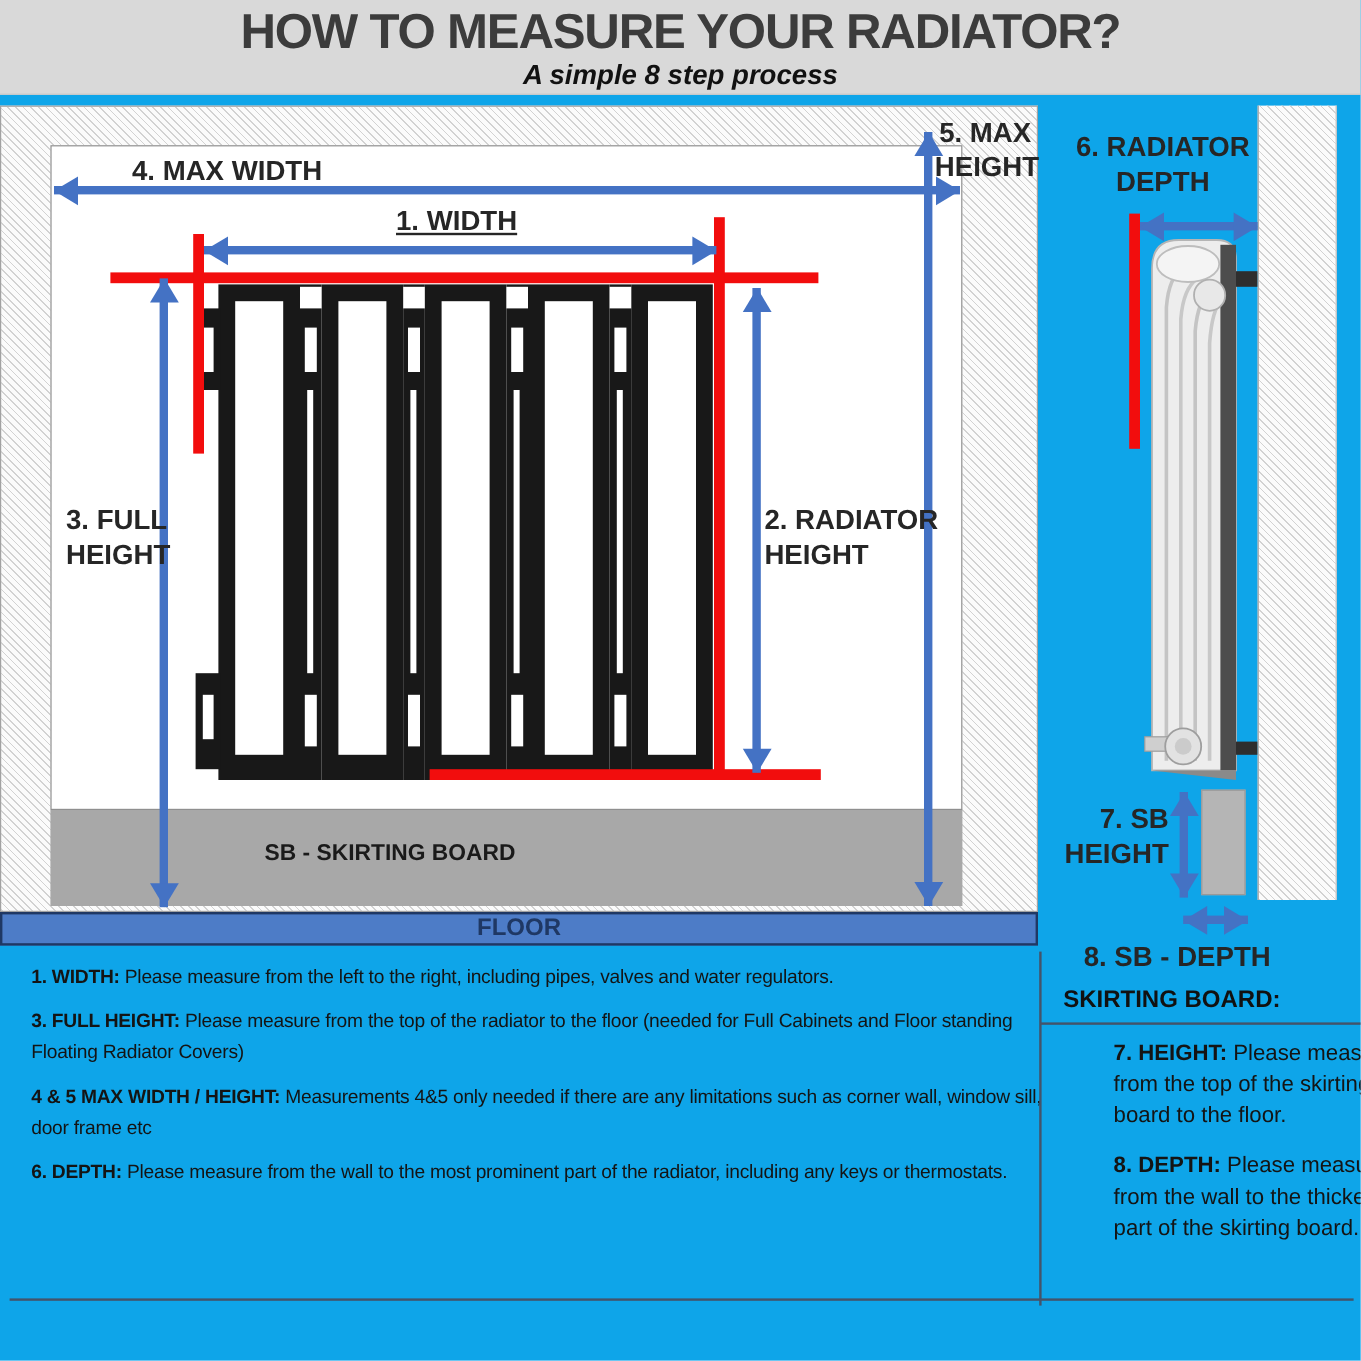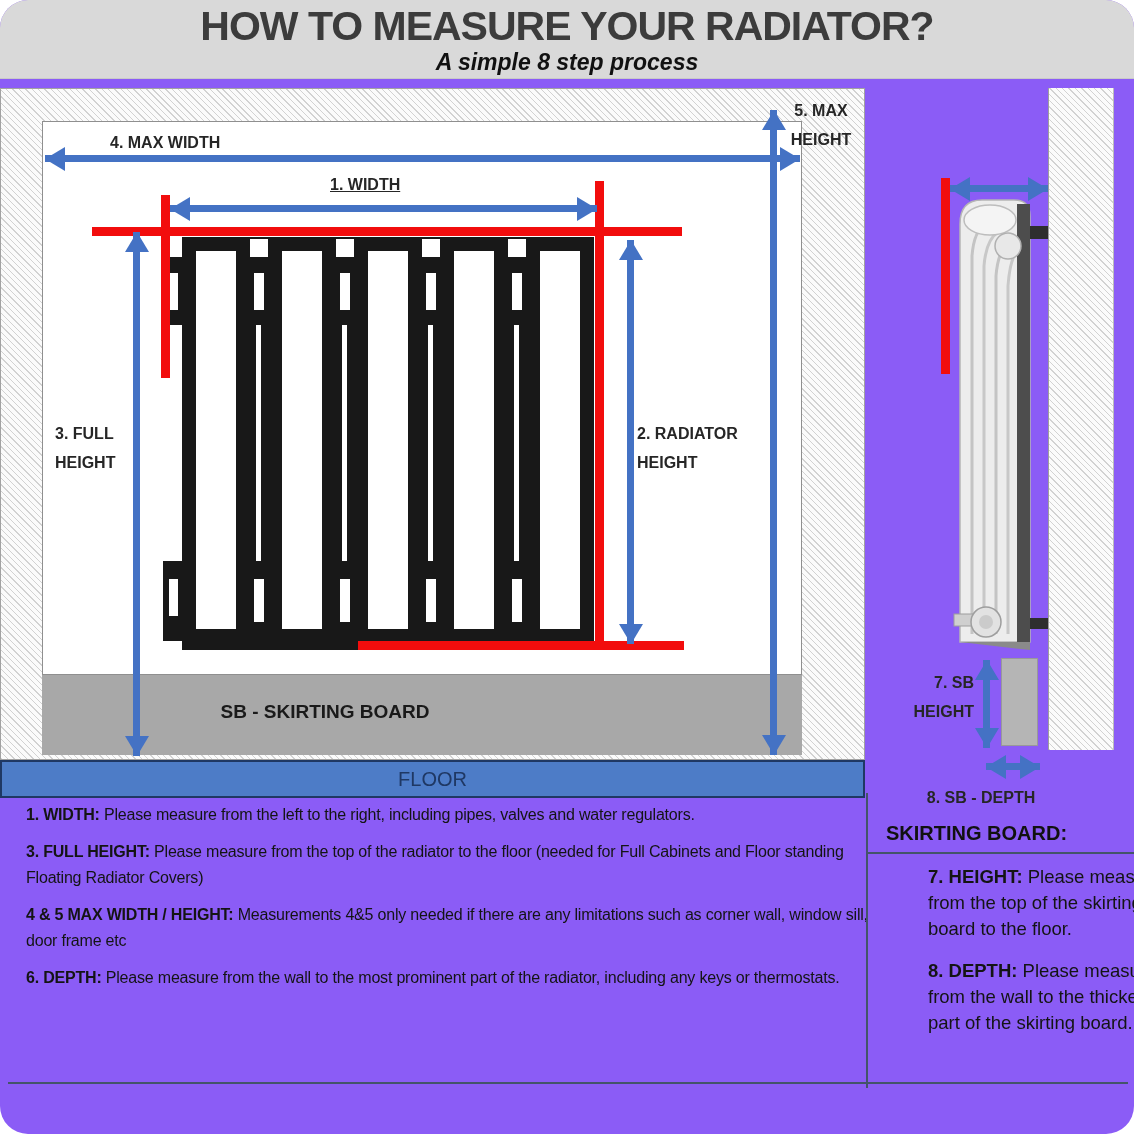--- a/index.html
+++ b/index.html
@@ -1,17 +1,17 @@
 <!DOCTYPE html>
 <html style="--arrow-blue: #4472c4; --marker-red: #f20d0d; --floor-fill: #4d7cc7; --floor-border: #1f3864; --skirting-gray: #a8a8a8; --header-gray: #d9d9d9; --radiator-black: #181818; --divider-navy: #44546a;"><head>
 <meta charset="utf-8">
 <style>
   html,body{margin:0;padding:0;background:#fff;}
-  .page{position:relative;width:1134px;height:1134px;background:#8b5cf6;
-        font-family:"Liberation Sans",sans-serif;overflow:hidden;border-radius:28px;}
+  .page{position:relative;width:1134px;height:1134px;background:#0ea5e9;
+        font-family:"Liberation Sans",sans-serif;overflow:hidden;}
 
   
   #hdr{position:absolute;left:0;top:0;width:1134px;height:78px;
        background:var(--header-gray);border-bottom:1px solid #c9c9c9;text-align:center;}
   #hdr h1{margin:3px 0 0;font-size:41px;line-height:46px;letter-spacing:-1px;
           color:#3c3c3c;font-weight:700;}
   #hdr h2{margin:0;font-size:23px;line-height:26px;font-style:italic;font-weight:700;color:#111;}
 
   
   .hatch{background-color:#fbfbfb;
@@ -20,24 +20,24 @@
 
   
   #front{position:absolute;left:0;top:88px;width:865px;height:672px;
          border:1px solid #a2a2a2;box-sizing:border-box;}
   #room{position:absolute;left:42px;top:121px;width:760px;height:554px;
         background:#fff;border:1px solid #8f8f8f;box-sizing:border-box;}
   #skirt{position:absolute;left:42px;top:675px;width:760px;height:80px;
          background:var(--skirting-gray);}
   #skirt-label{position:absolute;left:150px;top:701px;width:350px;text-align:center;
                font-weight:700;font-size:19px;color:#1a1a1a;}
-  #floor{position:absolute;left:0;top:760px;width:865px;height:38px;
+  #floor{position:absolute;left:0;top:760px;width:865px;height:28px;
          background:var(--floor-fill);border:2px solid var(--floor-border);box-sizing:border-box;
-         display:flex;align-items:center;justify-content:center;
-         font-weight:400;font-size:20px;color:var(--floor-border);}
+         display:flex;align-items:flex-start;justify-content:center;
+         font-weight:700;font-size:20px;color:var(--floor-border);}
 
   
   .redline{position:absolute;background:var(--marker-red);}
   #red-top{left:92px;top:227px;width:590px;height:9px;}
   #red-left{left:161px;top:195px;width:9px;height:183px;}
   #red-right{left:595px;top:181px;width:9px;height:469px;}
   #red-bottom{left:358px;top:641px;width:326px;height:9px;}
   #red-depth{left:941px;top:178px;width:9px;height:196px;}
 
   
@@ -59,21 +59,21 @@
   #ar-maxw{left:45px;top:155px;width:755px;}
   #ar-w{left:170px;top:205px;width:427px;}
   #ar-maxh{left:770px;top:110px;height:645px;}
   #ar-fullh{left:133px;top:232px;height:524px;}
   #ar-radh{left:627px;top:240px;height:404px;}
   #ar-depth{left:950px;top:185px;width:98px;}
   #ar-sbh{left:983px;top:660px;height:88px;}
   #ar-sbd{left:986px;top:763px;width:54px;}
 
   
-  .dlabel{position:absolute;font-weight:700;font-size:16px;color:#262626;
+  .dlabel{position:absolute;font-weight:700;font-size:23px;color:#262626;
           line-height:29px;white-space:nowrap;}
   #lb-maxw{left:110px;top:128px;}
   #lb-w{left:330px;top:170px;text-decoration:underline;}
   #lb-maxh{left:779px;top:96px;width:84px;text-align:center;}
   #lb-fullh{left:55px;top:419px;}
   #lb-radh{left:637px;top:419px;}
   #lb-depth{left:893px;top:108px;width:152px;text-align:center;}
   #lb-sbh{left:872px;top:668px;width:102px;text-align:right;}
   #lb-sbd{left:898px;top:783px;width:166px;text-align:center;}
 
@@ -182,20 +182,24 @@
   <div id="lb-radh" class="dlabel">
     <span>2. RADIATOR</span><br>
     <span>HEIGHT</span>
   </div>
 
   <div id="floor">
     <span>FLOOR</span>
   </div>
 
   <div id="wall-side" class="hatch"></div>
+  <div id="lb-depth" class="dlabel">
+    <span>6. RADIATOR</span><br>
+    <span>DEPTH</span>
+  </div>
   <div id="red-depth" class="redline"></div>
   <div id="ar-depth" class="arrow ah"></div>
 
   <svg id="rad-side" viewBox="0 0 96 464">
     <path d="M8,30 Q8,6 30,6 L62,6 Q78,6 78,22 L78,448 L8,448 Z" fill="#ededed" stroke="#b5b5b5" stroke-width="1.5"></path>
     <rect x="65" y="10" width="13" height="438" fill="#4d4d4d"></rect>
     <path d="M20,440 L20,62 Q22,36 34,30" stroke="#c4c4c4" stroke-width="3" fill="none"></path>
     <path d="M32,440 L32,72 Q34,46 46,38" stroke="#c8c8c8" stroke-width="3" fill="none"></path>
     <path d="M44,440 L44,82 Q46,56 58,46" stroke="#c4c4c4" stroke-width="3" fill="none"></path>
     <path d="M56,440 L56,92 Q58,64 66,56" stroke="#c8c8c8" stroke-width="3" fill="none"></path>

